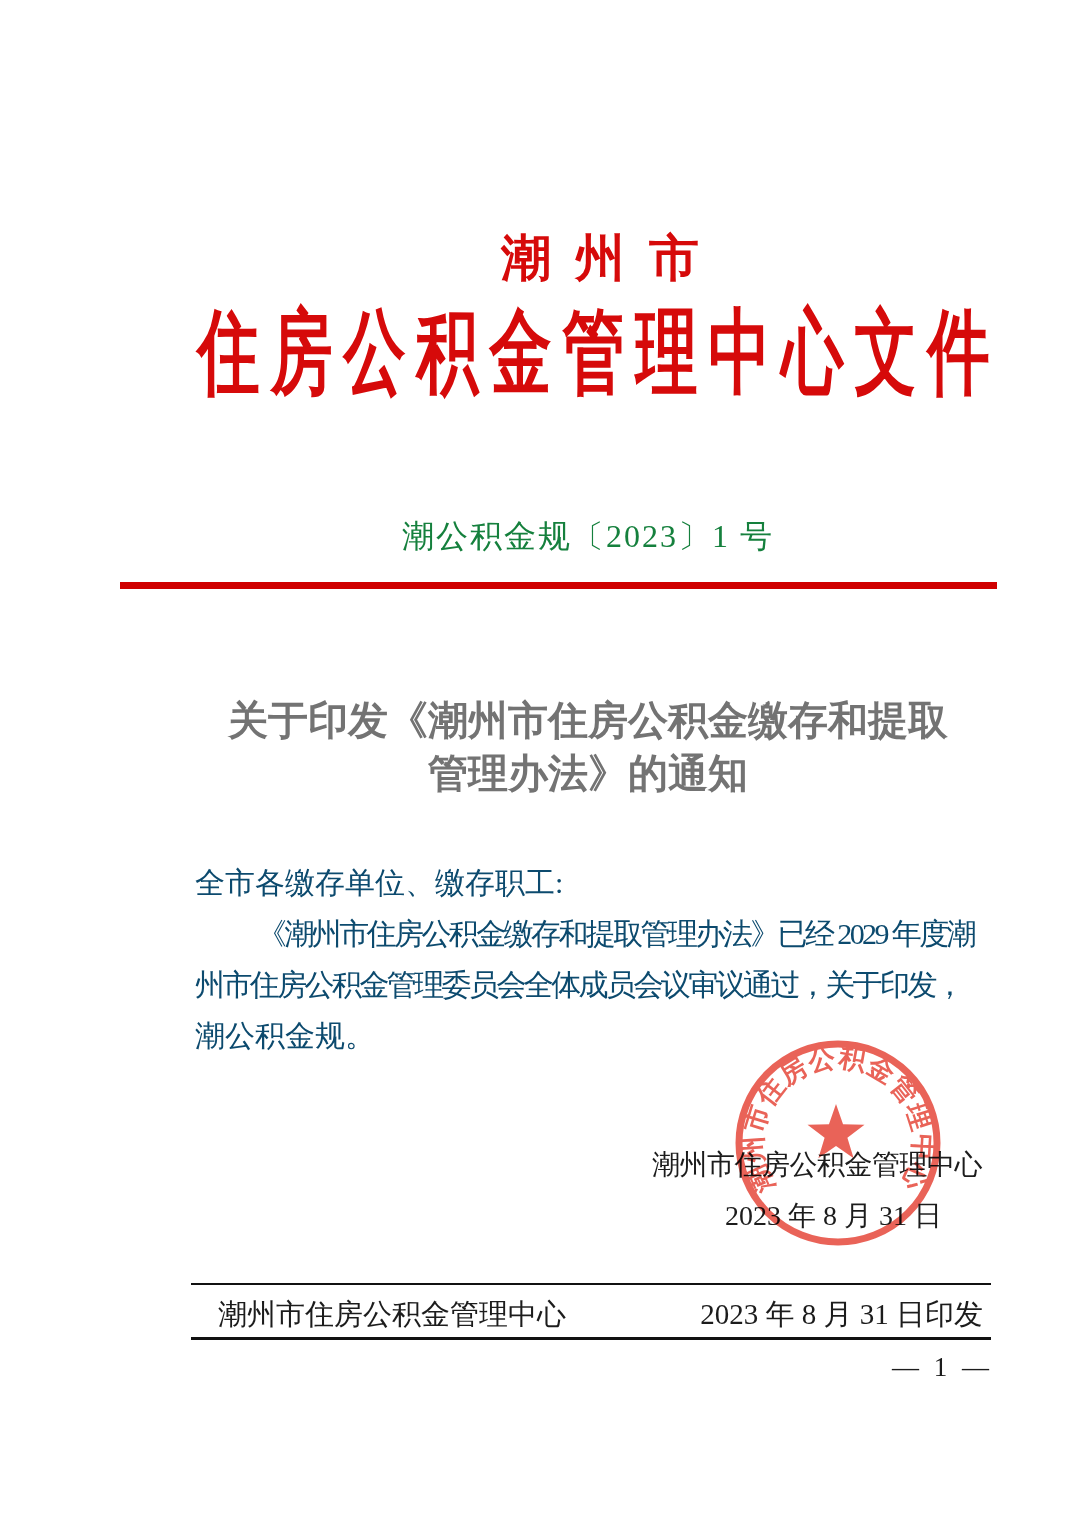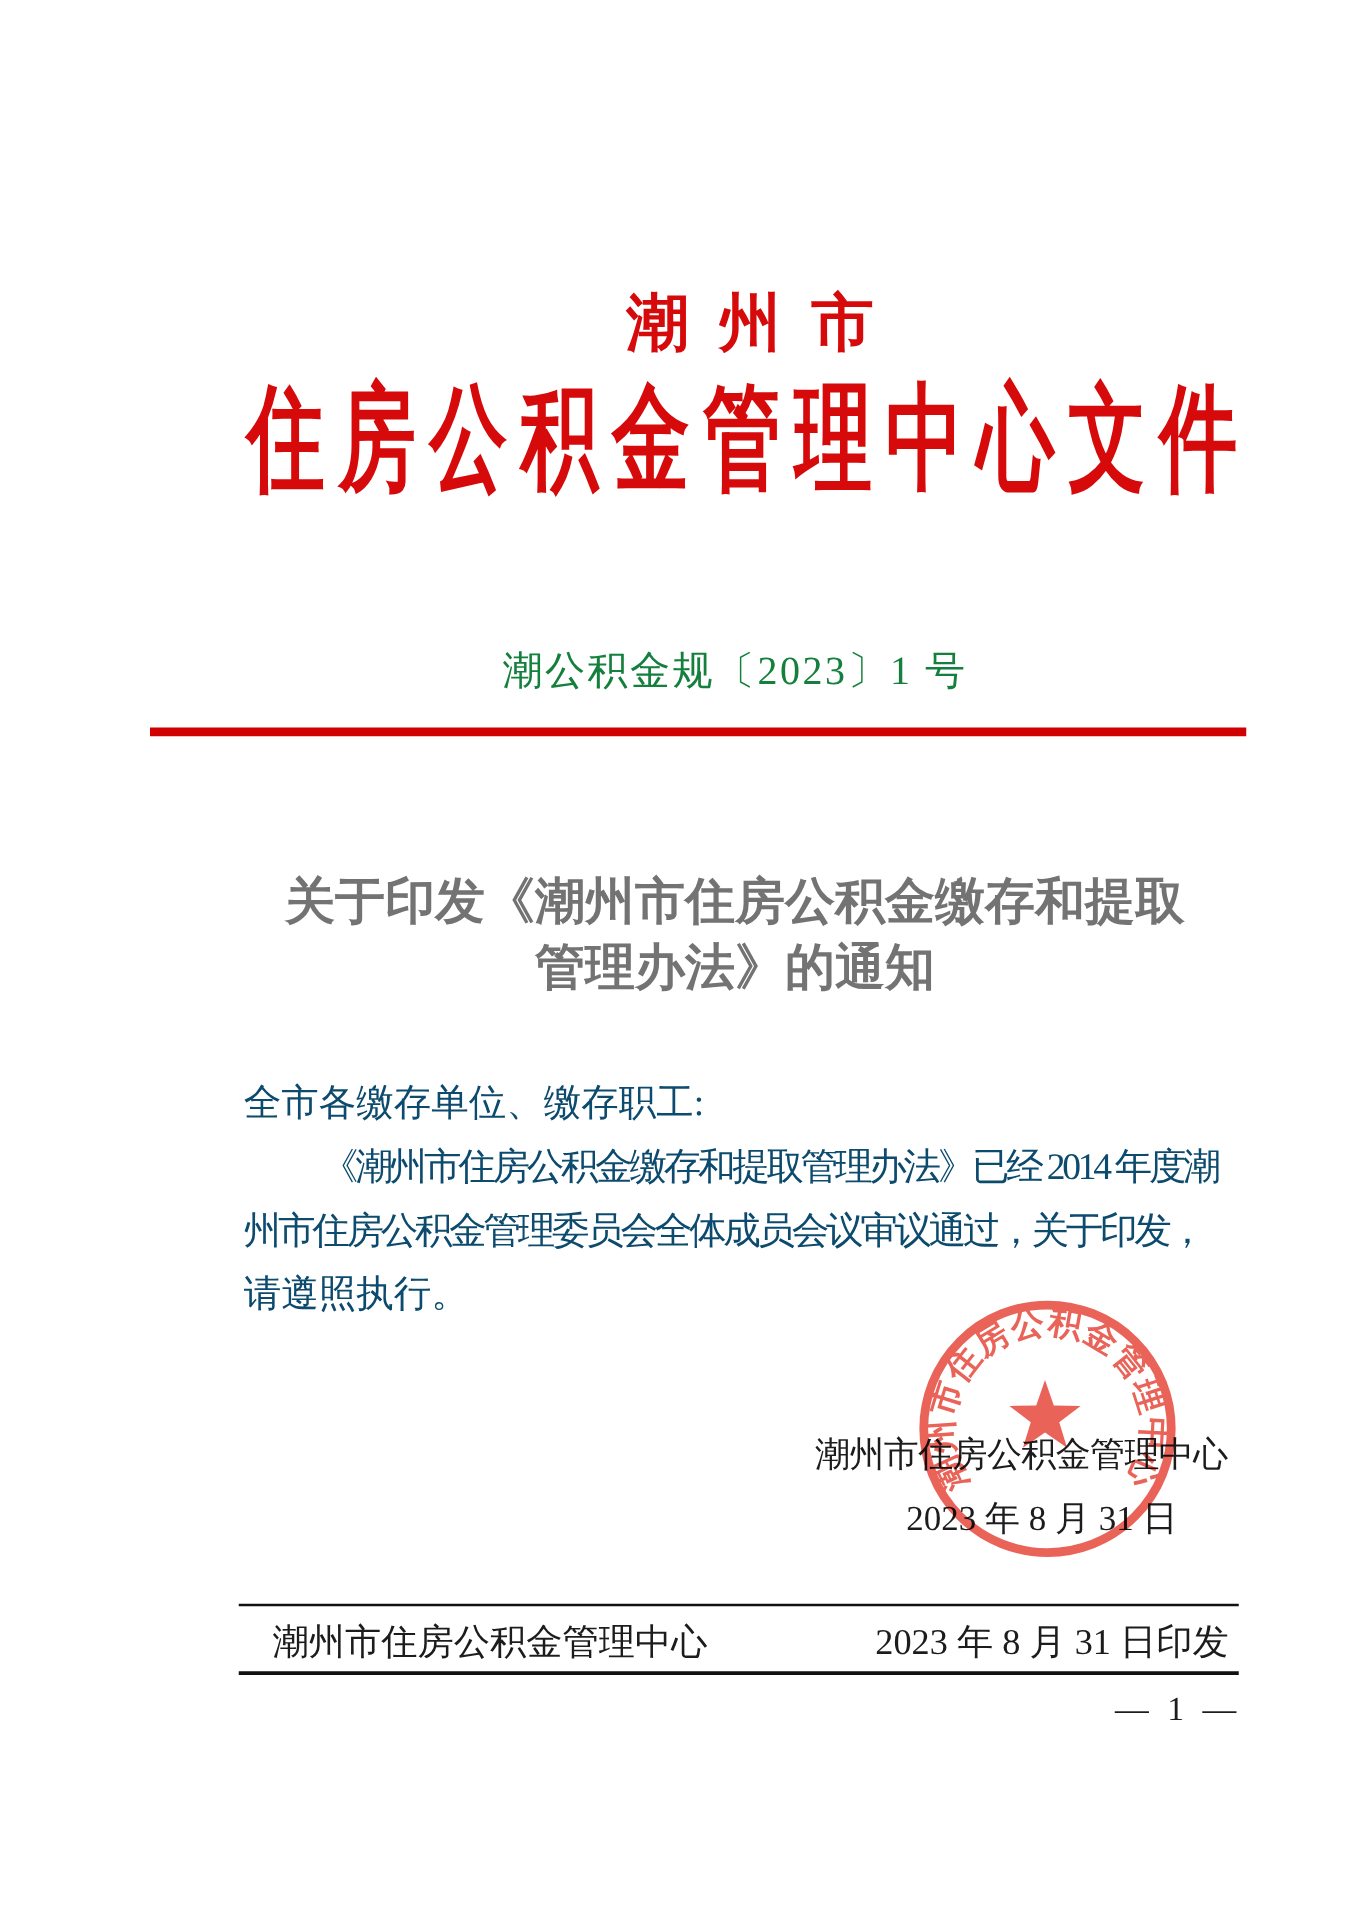--- a/index.html
+++ b/index.html
@@ -106,23 +106,23 @@
 
   <div class="abs redline"></div>
 
   <div class="abs centered title">
     <div>关于印发《潮州市住房公积金缴存和提取</div>
     <div>管理办法》的通知</div>
   </div>
 
   <div class="abs body-block">
     <div class="body-line">全市各缴存单位、缴存职工:</div>
-    <div class="body-line tight indent">《潮州市住房公积金缴存和提取管理办法》已经 2014 年度潮</div>
+    <div class="body-line tight indent">《潮州市住房公积金缴存和提取管理办法》已经 2029 年度潮</div>
     <div class="body-line tight">州市住房公积金管理委员会全体成员会议审议通过，关于印发，</div>
-    <div class="body-line">请遵照执行。</div>
+    <div class="body-line">潮公积金规。</div>
   </div>
 
   <div class="abs sig-org">潮州市住房公积金管理中心</div>
 
   <div class="abs sig-date">2023 年 8 月 31 日</div>
 
   <svg class="abs seal" viewBox="-110 -110 220 220">
     <circle r="99" fill="none" stroke="#e8564a" stroke-width="7"></circle>
     <polygon points="0,-30 -7.05,-9.7 -28.5,-9.3 -11.4,3.7 -17.63,24.27 0,12 17.63,24.27 11.4,3.7 28.5,-9.3 7.05,-9.7" fill="#e8564a" transform="translate(-2,-9)"></polygon>
     <path id="sealArc" d="M -62.3,43.6 A 76 76 0 1 1 62.3,43.6" fill="none"></path>

